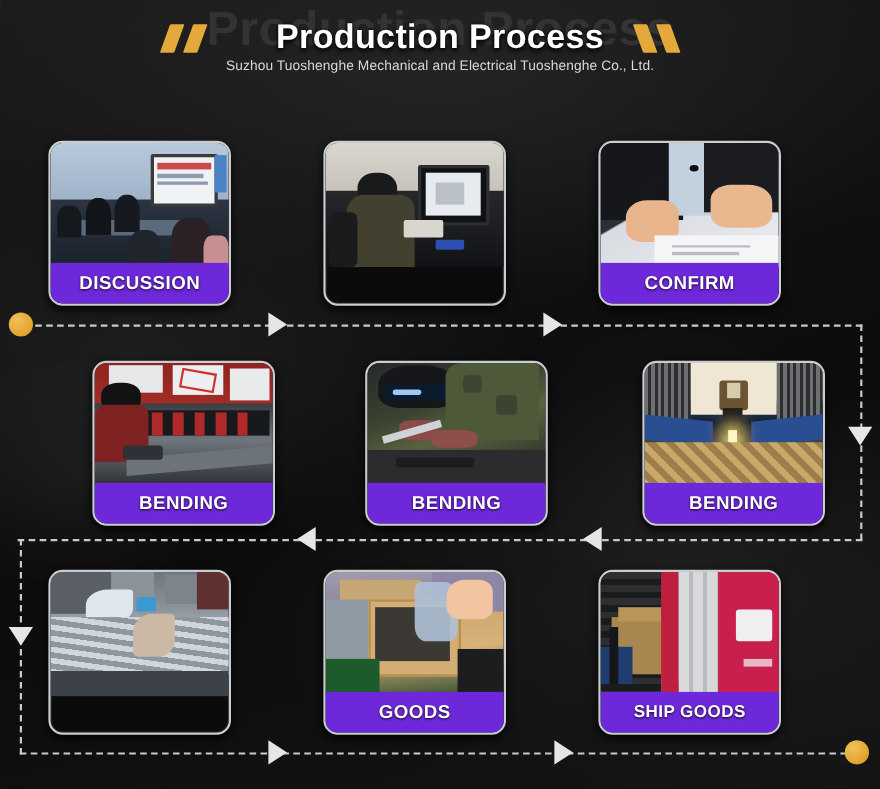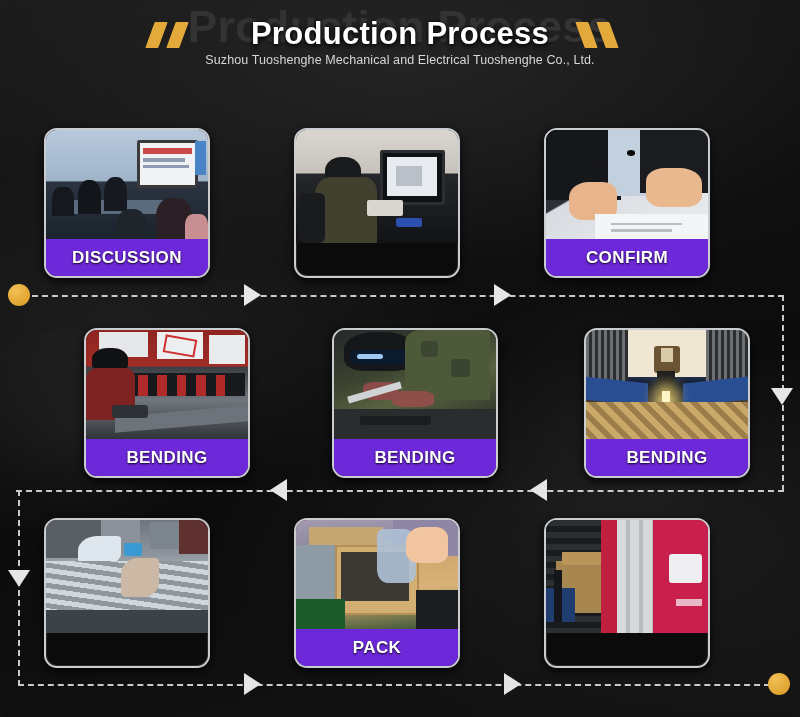--- a/index.html
+++ b/index.html
@@ -259,38 +259,39 @@
       <div class="s-el" style="left:8%;top:6%;width:46%;height:18%;background:#c6a673;"></div>
       <div class="s-el" style="left:0;top:22%;width:24%;height:50%;background:#8e9aa4;"></div>
       <div class="s-el" style="left:24%;top:22%;width:52%;height:62%;background:#d3ae73;border:2px solid #b38e55;"></div>
       <div class="s-el" style="left:28%;top:28%;width:42%;height:44%;background:#3c3833;"></div>
       <div class="s-el" style="left:50%;top:8%;width:24%;height:48%;background:#aebfd4;border-radius:14% 30% 20% 26%;opacity:.92;"></div>
       <div class="s-el" style="left:68%;top:6%;width:26%;height:32%;background:#f0c5a0;border-radius:40% 30% 26% 30%;"></div>
       <div class="s-el" style="left:0;top:70%;width:30%;height:30%;background:#1e5b2c;"></div>
       <div class="s-el" style="left:74%;top:62%;width:26%;height:38%;background:#1c1d1f;"></div>
     </div>
   </div>
-  <div class="label">PACK</div>
+  <div class="label">GOODS</div>
 </div>
 
 <div class="card" style="left:544px;top:518px;">
   <div class="photo">
     <div class="scene sc-ship">
       <div class="s-el" style="left:0;top:0;width:34%;height:100%;background:repeating-linear-gradient(180deg,#2d2e30 0 6px,#1a1b1d 6px 12px);"></div>
       <div class="s-el" style="left:6%;top:36%;width:30%;height:46%;background:#a8864f;"></div>
       <div class="s-el" style="left:10%;top:28%;width:24%;height:12%;background:#b9955a;"></div>
       <div class="s-el" style="left:0;top:60%;width:18%;height:30%;background:#1f3d6e;"></div>
       <div class="s-el" style="left:5%;top:44%;width:5%;height:46%;background:#15161a;"></div>
       <div class="s-el" style="left:34%;top:0;width:10%;height:100%;background:#c0203f;"></div>
       <div class="s-el" style="left:44%;top:0;width:22%;height:100%;background:repeating-linear-gradient(90deg,#d7d9db 0 9px,#b9bcbf 9px 13px);"></div>
       <div class="s-el" style="left:66%;top:0;width:34%;height:100%;background:#c81f4d;"></div>
       <div class="s-el" style="left:76%;top:30%;width:20%;height:26%;background:#efeff1;border-radius:3px;"></div>
       <div class="s-el" style="left:80%;top:70%;width:16%;height:6%;background:#e9b8c6;"></div>
     </div>
   </div>
+  <div class="label small">SHIP GOODS</div>
 </div>
 
 <div class="flow">
 
   <div class="dot" style="left:8px;top:284px;"></div>
 
   <div class="dash-h" style="left:32px;top:295px;width:752px;"></div>
   <div class="tri right" style="left:244px;top:284px;"></div>
   <div class="tri right" style="left:494px;top:284px;"></div>
 

